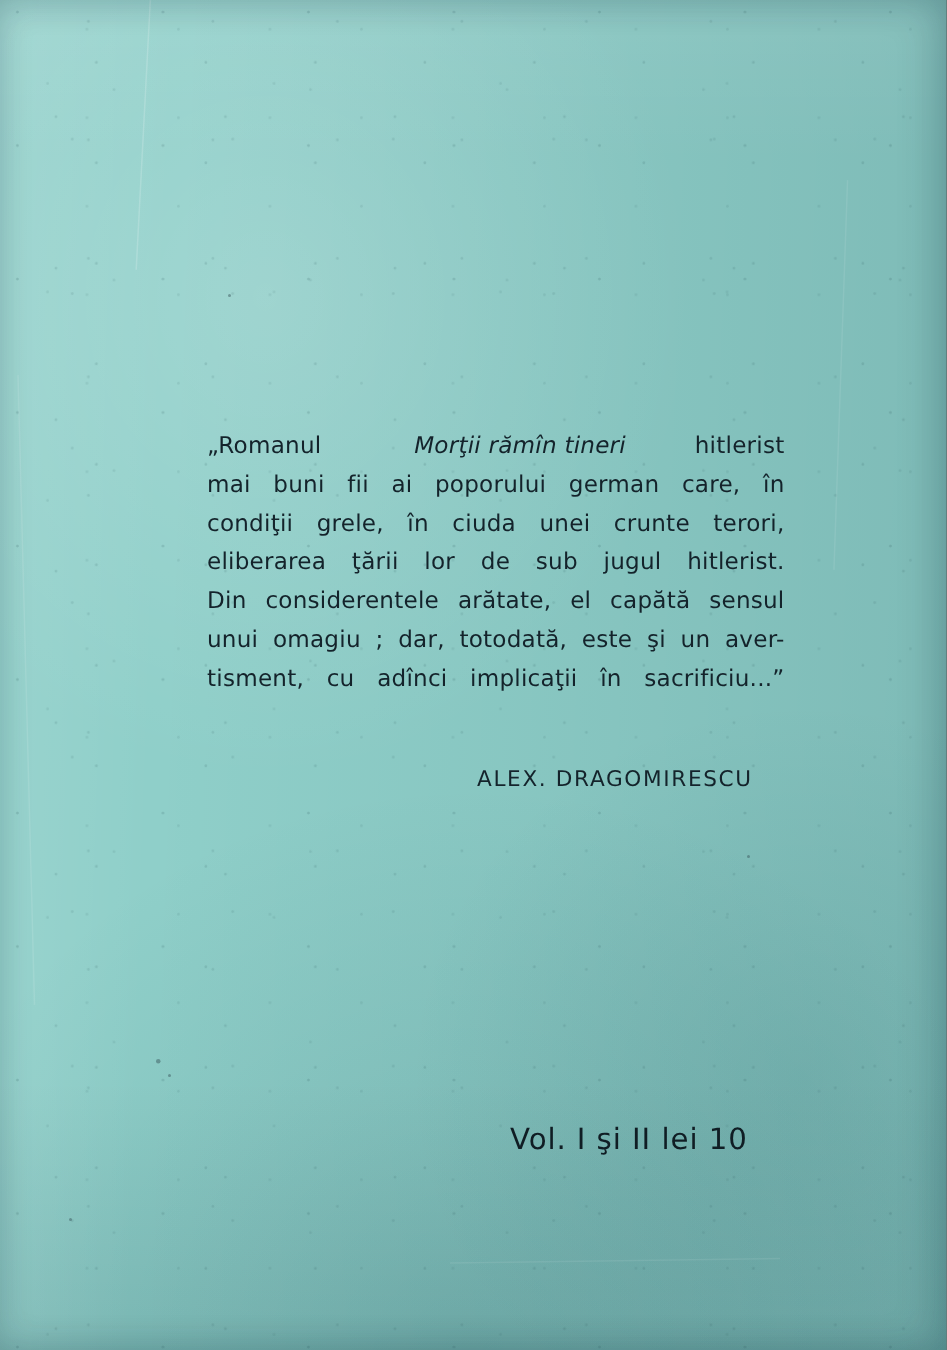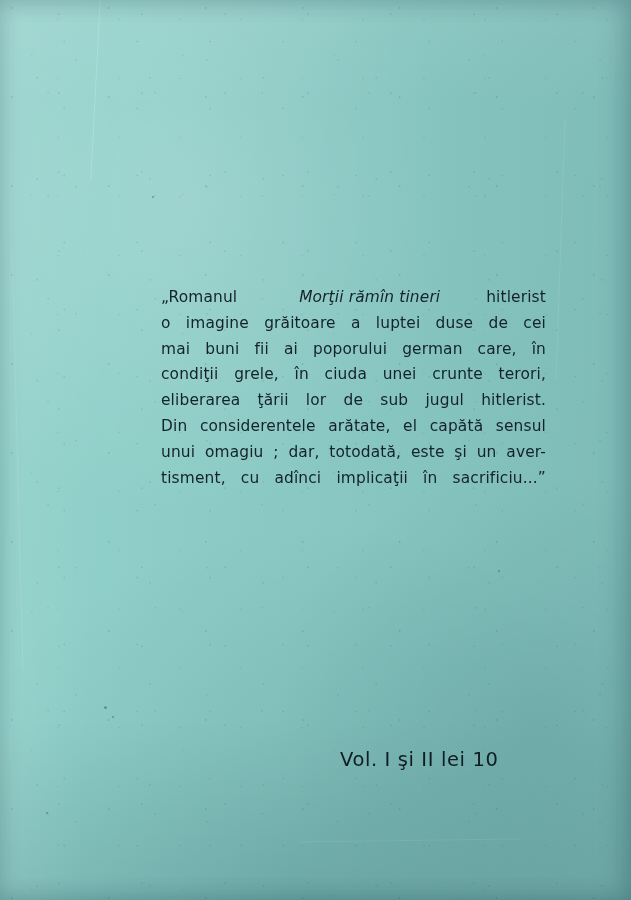--- a/index.html
+++ b/index.html
@@ -62,21 +62,21 @@
   .crease.c4 { left: 300px; top: 840px; width: 220px; height: 1px; transform: rotate(-0.8deg); opacity: .45; }
   .edge-shadow {
     position: absolute;
     inset: 0;
     pointer-events: none;
     box-shadow: inset 0 0 22px rgba(0,45,55,0.18), inset -10px 0 26px rgba(0,45,55,0.12);
   }
 
   .quote-block {
     position: absolute;
-    left: 161px;
+    left: 138px;
     top: 285px;
     width: 385px;
     color: #14232b;
     font-size: 15.4px;
     line-height: 25.8px;
     letter-spacing: 0.15px;
     text-align: justify;
     text-align-last: justify;
   }
   .quote-block p {
@@ -143,29 +143,29 @@
   <div class="dot" style="left:152px; top:196px; width:2px; height:2px;"></div>
   <div class="dot" style="left:46px; top:812px; width:2px; height:2px;"></div>
 
   <div class="quote-block">
     <p>
       <span class="quote-line j">
         <span>„Romanul </span>
           <em class="title">Morţii rămîn tineri</em>
           <span> hitlerist</span>
       </span>
-      <span class="quote-line">o imagine grăitoare a luptei duse de cei</span>
       <span class="quote-line">mai buni fii ai poporului german care, în</span>
       <span class="quote-line">condiţii grele, în ciuda unei crunte terori,</span>
       <span class="quote-line">eliberarea ţării lor de sub jugul hitlerist.</span>
       <span class="quote-line">Din considerentele arătate, el capătă sensul</span>
       <span class="quote-line">unui omagiu ; dar, totodată, este şi un aver-</span>
       <span class="quote-line">tisment, cu adînci implicaţii în sacrificiu...”</span>
     </p>
   </div>
 
+  <div class="attribution">ALEX. DRAGOMIRESCU</div>
 
   <div class="price">
     <span>Vol. I şi II</span><span class="sep"></span><span>lei 10</span>
   </div>
 
   <div class="edge-shadow"></div>
 </div>
 
 </body></html>

